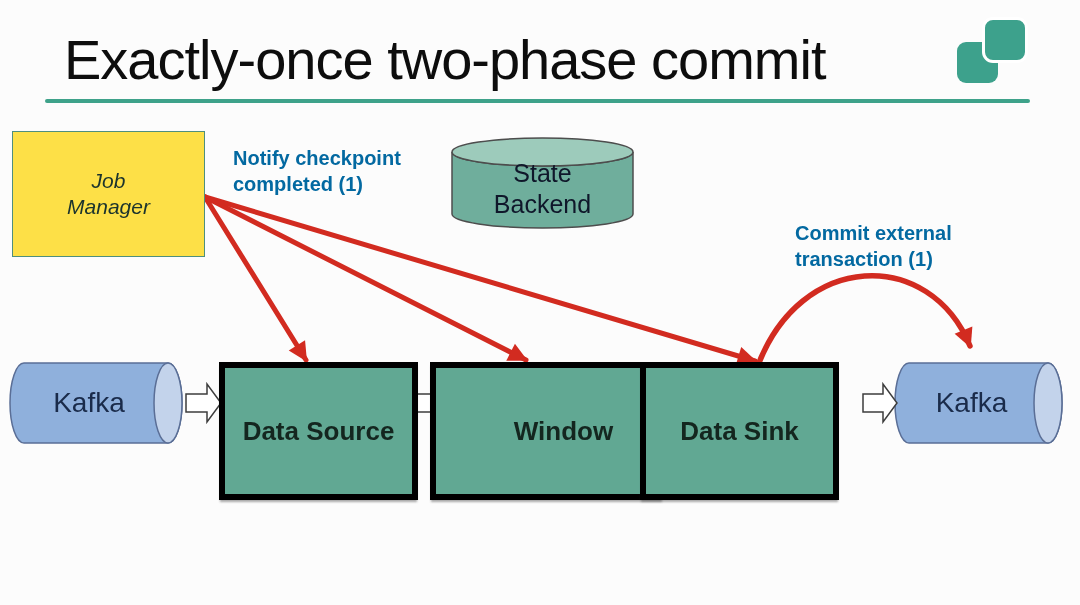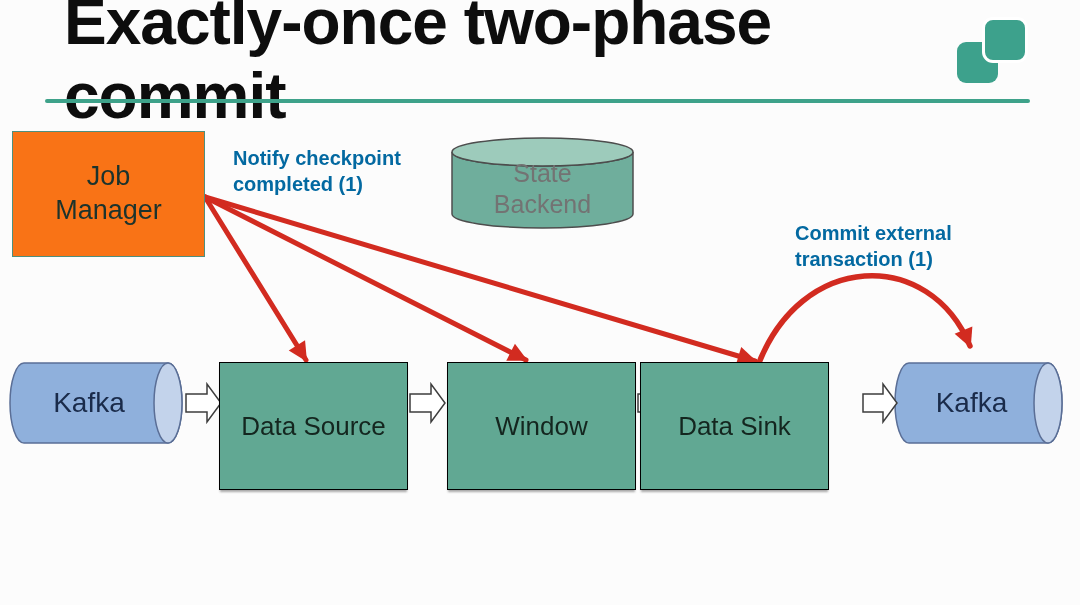--- a/index.html
+++ b/index.html
@@ -8,64 +8,64 @@
     background:#fcfcfc;
     font-family:"Liberation Sans", sans-serif;
   }
   .abs{position:absolute;}
   .center{display:flex;align-items:center;justify-content:center;text-align:center;}
   .preline{white-space:pre-line;}
 
   
   #title{
     left:64px;top:28px;width:900px;height:62px;
-    font-size:64px;font-weight:bold;letter-spacing:-1px;color:#0d0d0d;
-    display:flex;align-items:center;
+    font-size:56px;font-weight:normal;letter-spacing:-1px;color:#0d0d0d;
+    display:flex;align-items:center;text-align:right;
   }
   #title-rule{
     left:45px;top:99px;width:985px;height:4px;background:#3EA28A;border-radius:2px;
   }
   
   #logo-back{
     left:957px;top:42px;width:41px;height:41px;border-radius:9px;background:#3DA18C;
   }
   #logo-front{
     left:982px;top:17px;width:46px;height:46px;border-radius:11px;background:#3DA18C;
     border:3px solid #ffffff;box-sizing:border-box;
   }
 
   
   #job-manager{
     left:12px;top:131px;width:191px;height:124px;
-    background:#f97316;border:1px solid #4E8F7D;
-    font-size:27px;color:#1B332D;line-height:1.25;
+    background:#fde047;border:1px solid #4E8F7D;
+    font-size:21px;color:#1B332D;line-height:1.25;font-style:italic;
   }
 
   
   .teal-box{
     top:362px;height:126px;width:187px;
-    background:#61A893;border:1px solid #000000;
+    background:#61A893;border:6px solid #000000;
     box-shadow:0 3px 2px -1px rgba(70,70,70,.45);
-    font-size:26px;color:#14261F;
+    font-size:26px;color:#14261F;font-weight:bold;
   }
   #data-source{left:219px;}
-  #window-box{left:447px;}
+  #window-box{left:430px;padding-left:34px;}
   #data-sink{left:640px;}
 
   
   .annotation{
     color:#0369a1;font-size:20px;line-height:1.32;font-weight:bold;
   }
   #notify-label{left:233px;top:145px;width:230px;}
   #commit-label{left:795px;top:220px;width:230px;}
 
   
   #state-backend-label{
     left:452px;top:160px;width:181px;height:58px;
-    font-size:25px;color:#737373;line-height:1.25;
+    font-size:25px;color:#0f172a;line-height:1.25;
   }
   #kafka-source-label{
     left:10px;top:363px;width:158px;height:80px;
     font-size:28px;color:#1A2B4A;
   }
   #kafka-sink-label{
     left:895px;top:363px;width:153px;height:80px;
     font-size:28px;color:#1A2B4A;
   }
 

